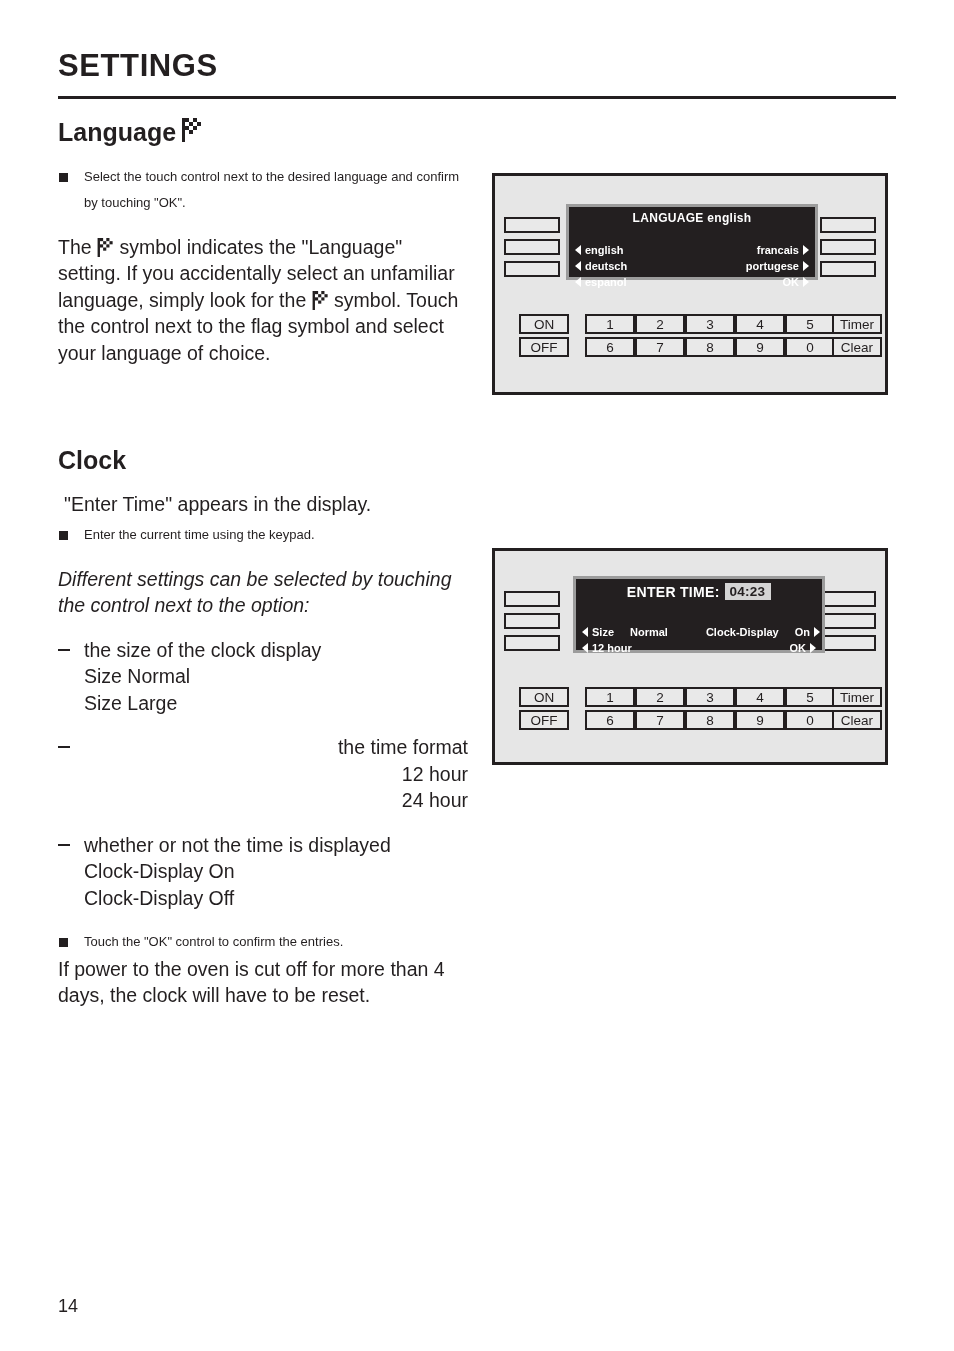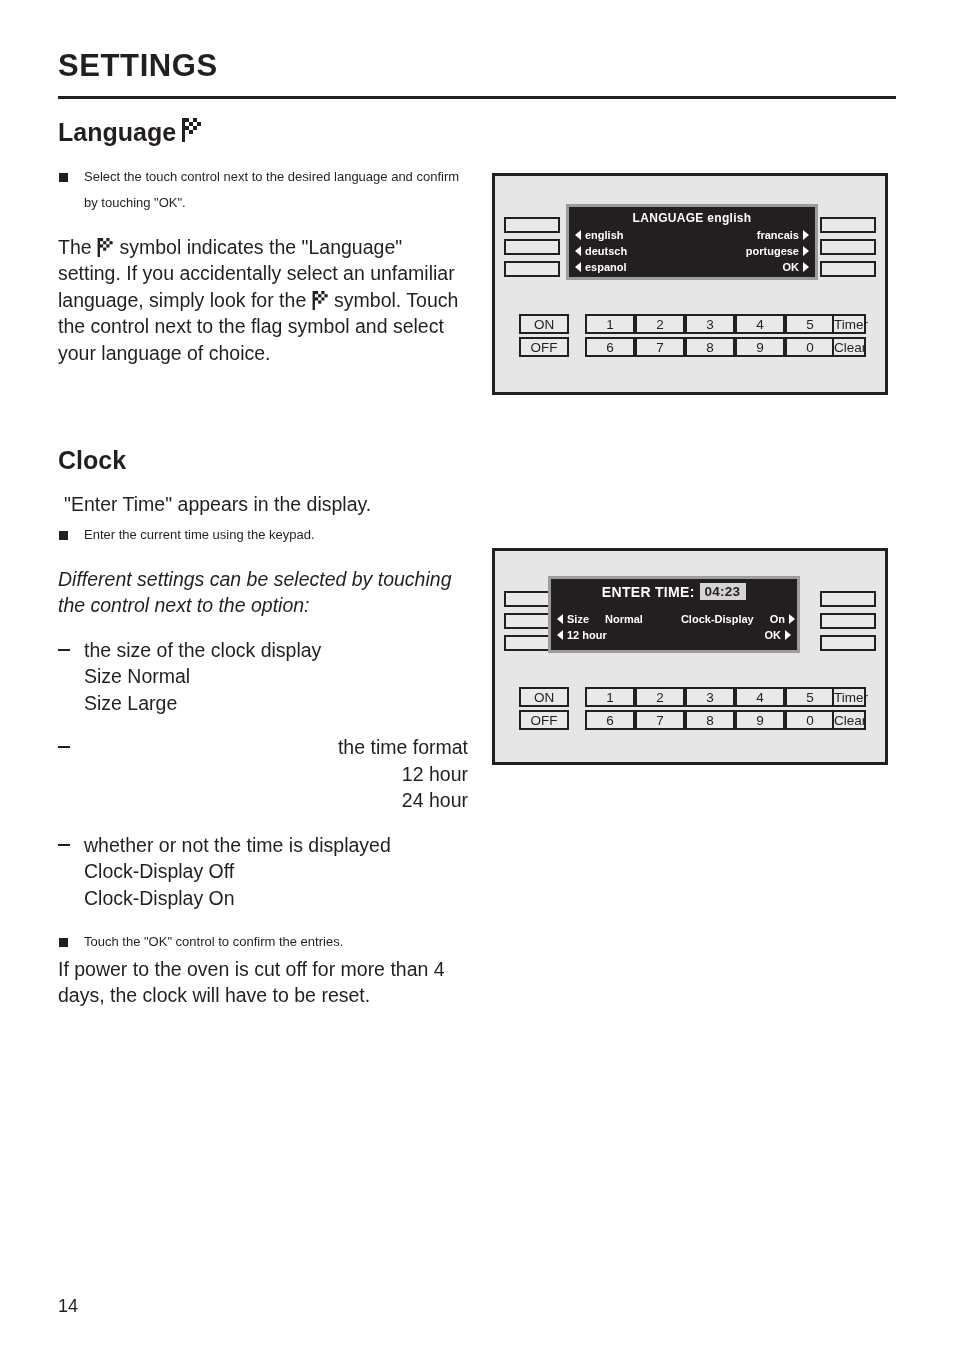--- a/index.html
+++ b/index.html
@@ -128,21 +128,21 @@
   }
 
   .lcd {
     position: absolute;
     background: #231f20;
     border: 3px solid #9c9c9c;
     box-sizing: border-box;
     color: #ffffff;
   }
   .lcd-1 { left: 71px; top: 28px; width: 252px; height: 76px; }
-  .lcd-2 { left: 53px; top: 25px; width: 252px; height: 77px; }
+  .lcd-2 { left: 78px; top: 25px; width: 252px; height: 77px; }
 
   .lcd-title {
     text-align: center;
     font-size: 12px;
     font-weight: bold;
     letter-spacing: 0.3px;
     margin-top: 4px;
   }
   .lcd-title-2 {
     text-align: center;
@@ -205,21 +205,21 @@
     background: #e9e9e9;
     box-sizing: border-box;
     text-align: center;
     font-size: 13.5px;
     line-height: 18px;
     height: 20px;
     color: #231f20;
   }
   .key-wide { width: 50px; }
   .key-num  { width: 50px; }
-  .key-side { width: 34px; }
+  .key-side { width: 50px; }
 
   .page-number {
     position: absolute;
     left: 58px;
     top: 1296px;
     font-size: 18px;
     color: #231f20;
   }
 </style>
 </head>
@@ -306,22 +306,22 @@
     <div class="dash-item" style="margin-top:18px;text-align:right;">
       <span class="dsh"></span>
       <span>the time format</span>
       <span class="sub-line">12 hour</span>
       <span class="sub-line">24 hour</span>
     </div>
 
     <div class="dash-item" style="margin-top:18px;">
       <span class="dsh"></span>
       <span>whether or not the time is displayed</span>
+      <span class="sub-line">Clock-Display On</span>
       <span class="sub-line">Clock-Display Off</span>
-      <span class="sub-line">Clock-Display On</span>
     </div>
 
     <div class="bullet-item" style="margin-top:18px;">
       <span class="sq"></span>
       <span>Touch the "OK" control to confirm the entries.</span>
     </div>
 
     <div class="para" style="">If power to the oven is cut off for more than 4 days, the clock will have to be reset.</div>
   </div>
 
@@ -331,21 +331,21 @@
     <div class="side-btn" style="left:9px;  top:63px;"></div>
     <div class="side-btn" style="left:9px;  top:85px;"></div>
 
     <div class="side-btn" style="left:325px;top:41px;"></div>
     <div class="side-btn" style="left:325px;top:63px;"></div>
     <div class="side-btn" style="left:325px;top:85px;"></div>
 
     <div class="lcd lcd-1">
       <div class="lcd-title">LANGUAGE english</div>
 
-      <div class="lcd-row" style="margin-top:2px;">
+      <div class="lcd-row" style="margin-top:17px;">
         <span class="lcd-left">
           <span class="tri-l"></span>
           <span>english</span>
         </span>
         <span class="lcd-right">
           <span>francais</span>
           <span class="tri-r"></span>
         </span>
       </div>
 
@@ -400,21 +400,21 @@
     <div class="side-btn" style="left:325px;top:40px;"></div>
     <div class="side-btn" style="left:325px;top:62px;"></div>
     <div class="side-btn" style="left:325px;top:84px;"></div>
 
     <div class="lcd lcd-2">
       <div class="lcd-title-2">
         <span>ENTER TIME:</span>
         <span class="time-box">04:23</span>
       </div>
 
-      <div class="lcd-row" style="margin-top:11px;gap:14px;">
+      <div class="lcd-row" style="margin-top:24px;gap:14px;">
         <span class="lcd-left">
           <span class="tri-l"></span>
           <span>Size</span>
           <span style="margin-left:12px;">Normal</span>
         </span>
         <span class="lcd-right">
           <span>Clock-Display</span>
           <span style="margin-left:12px;">On</span>
           <span class="tri-r"></span>
         </span>

